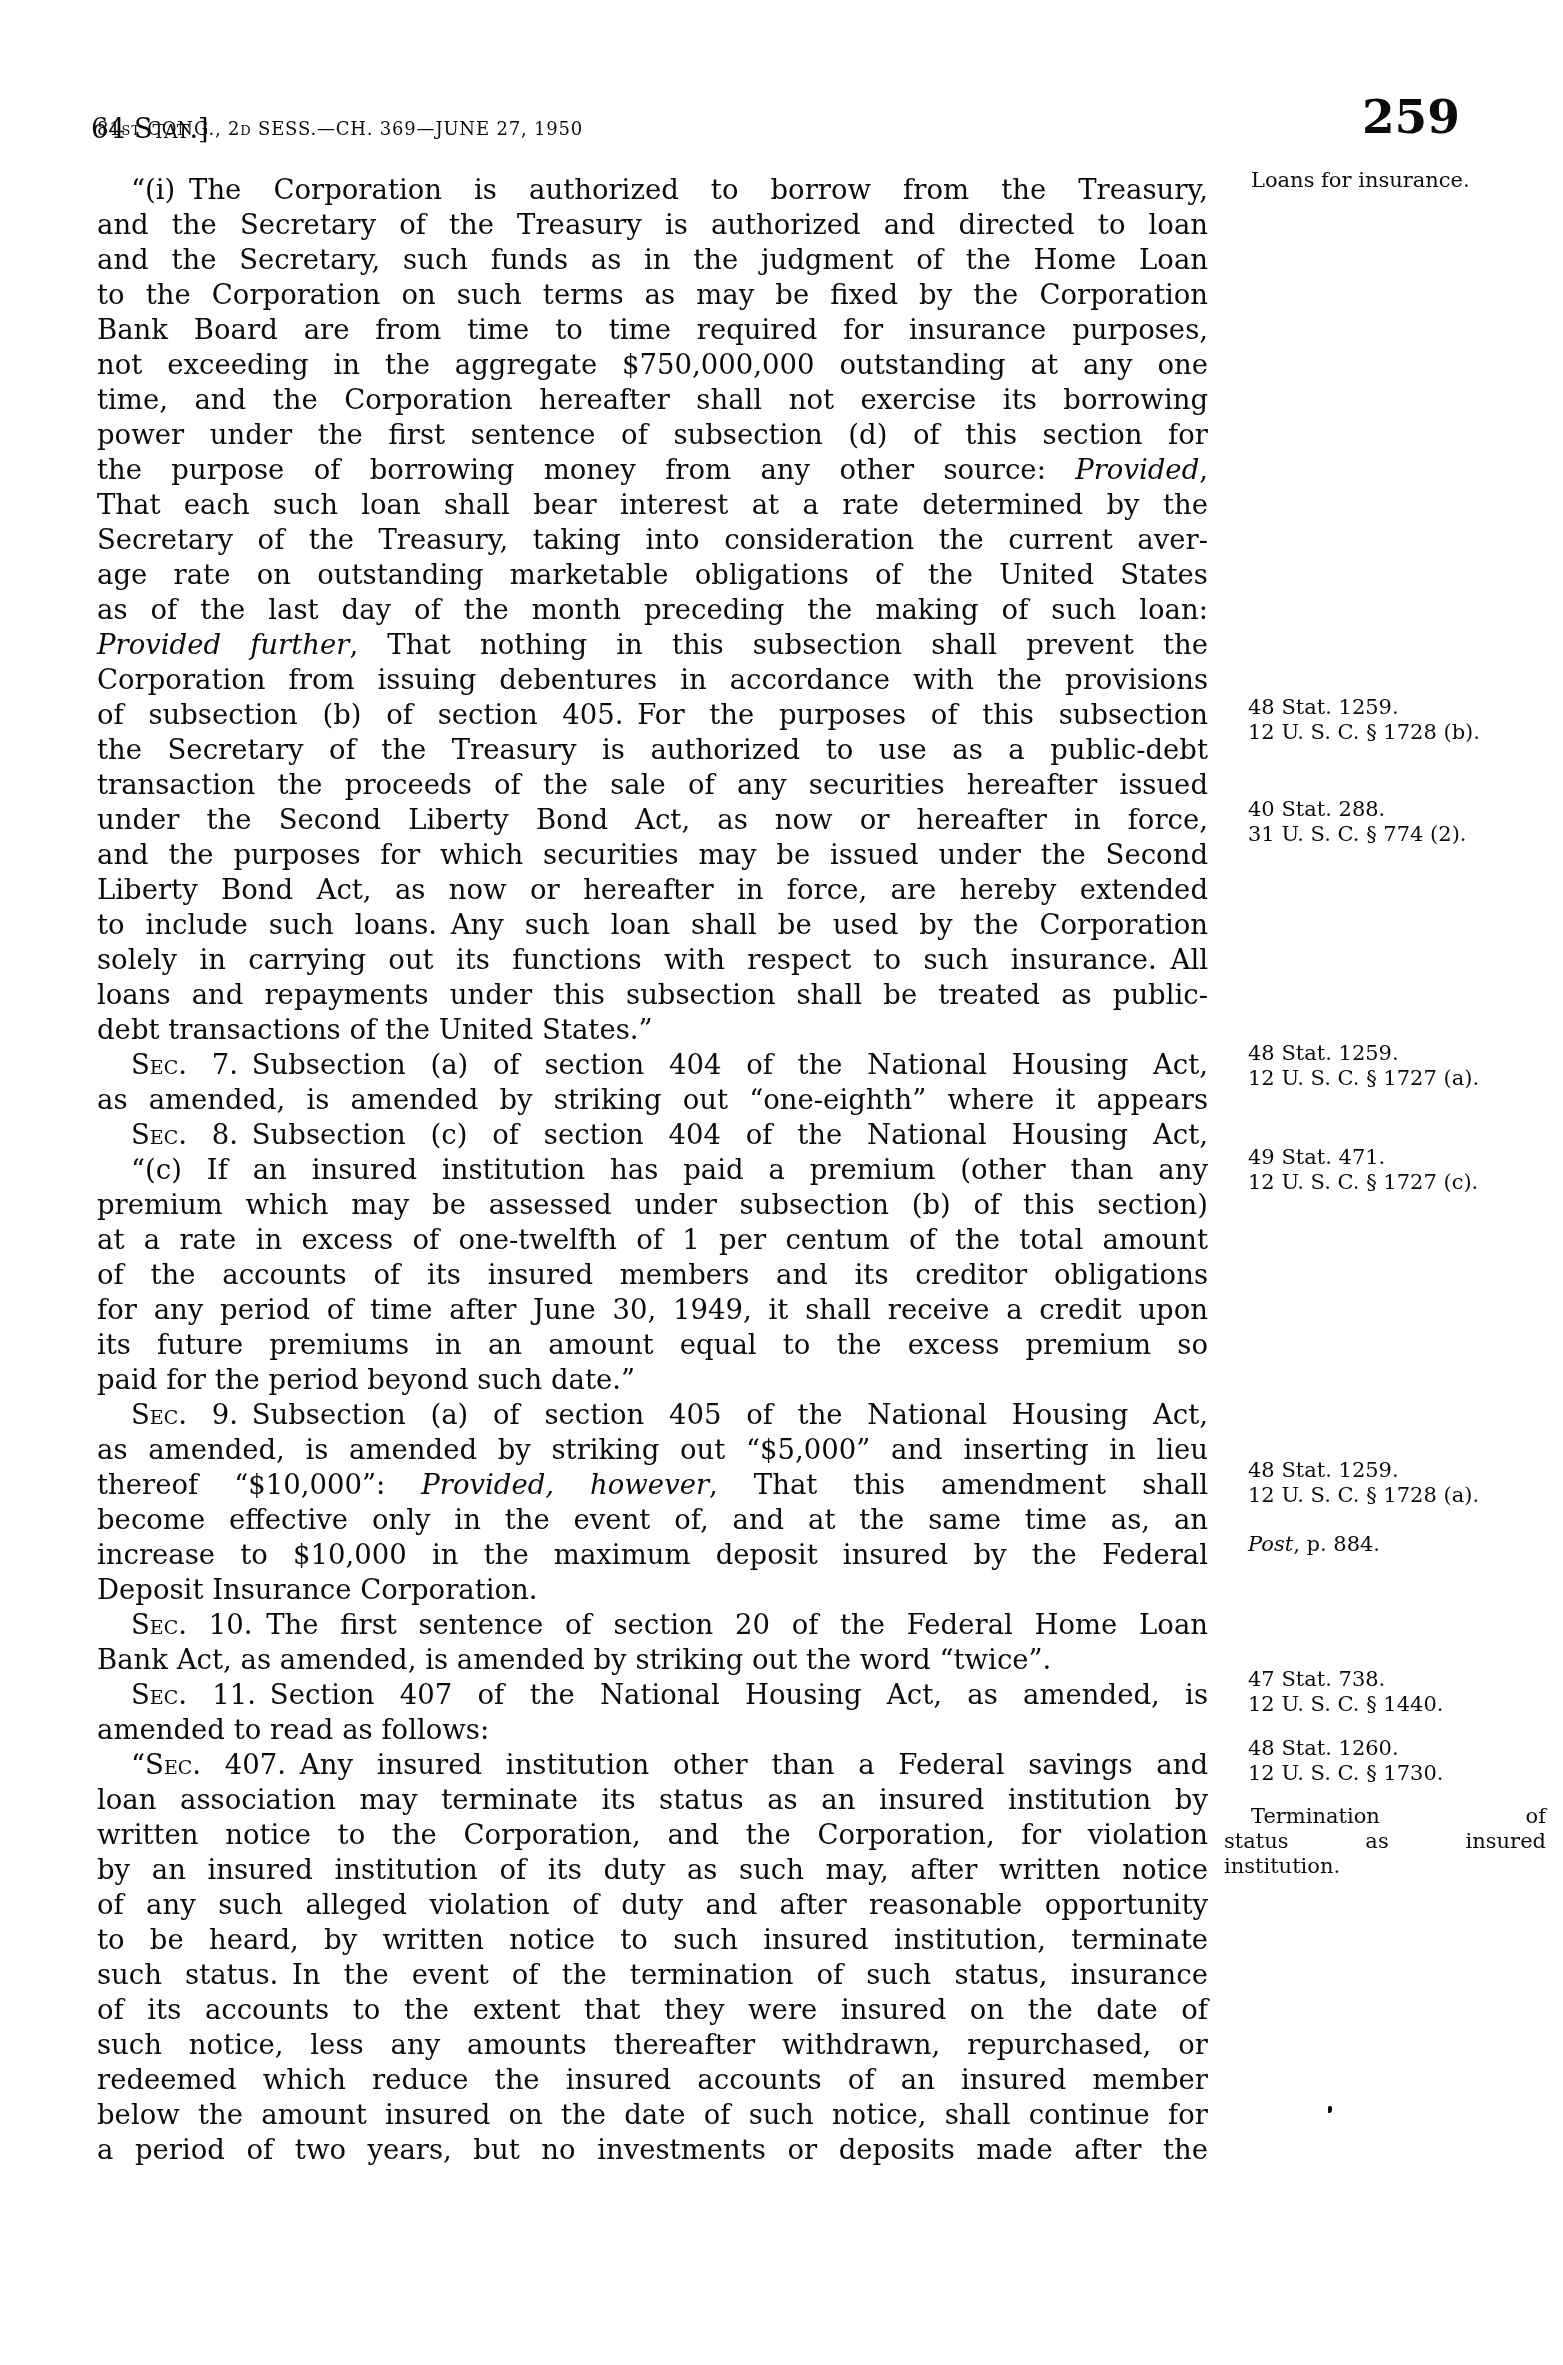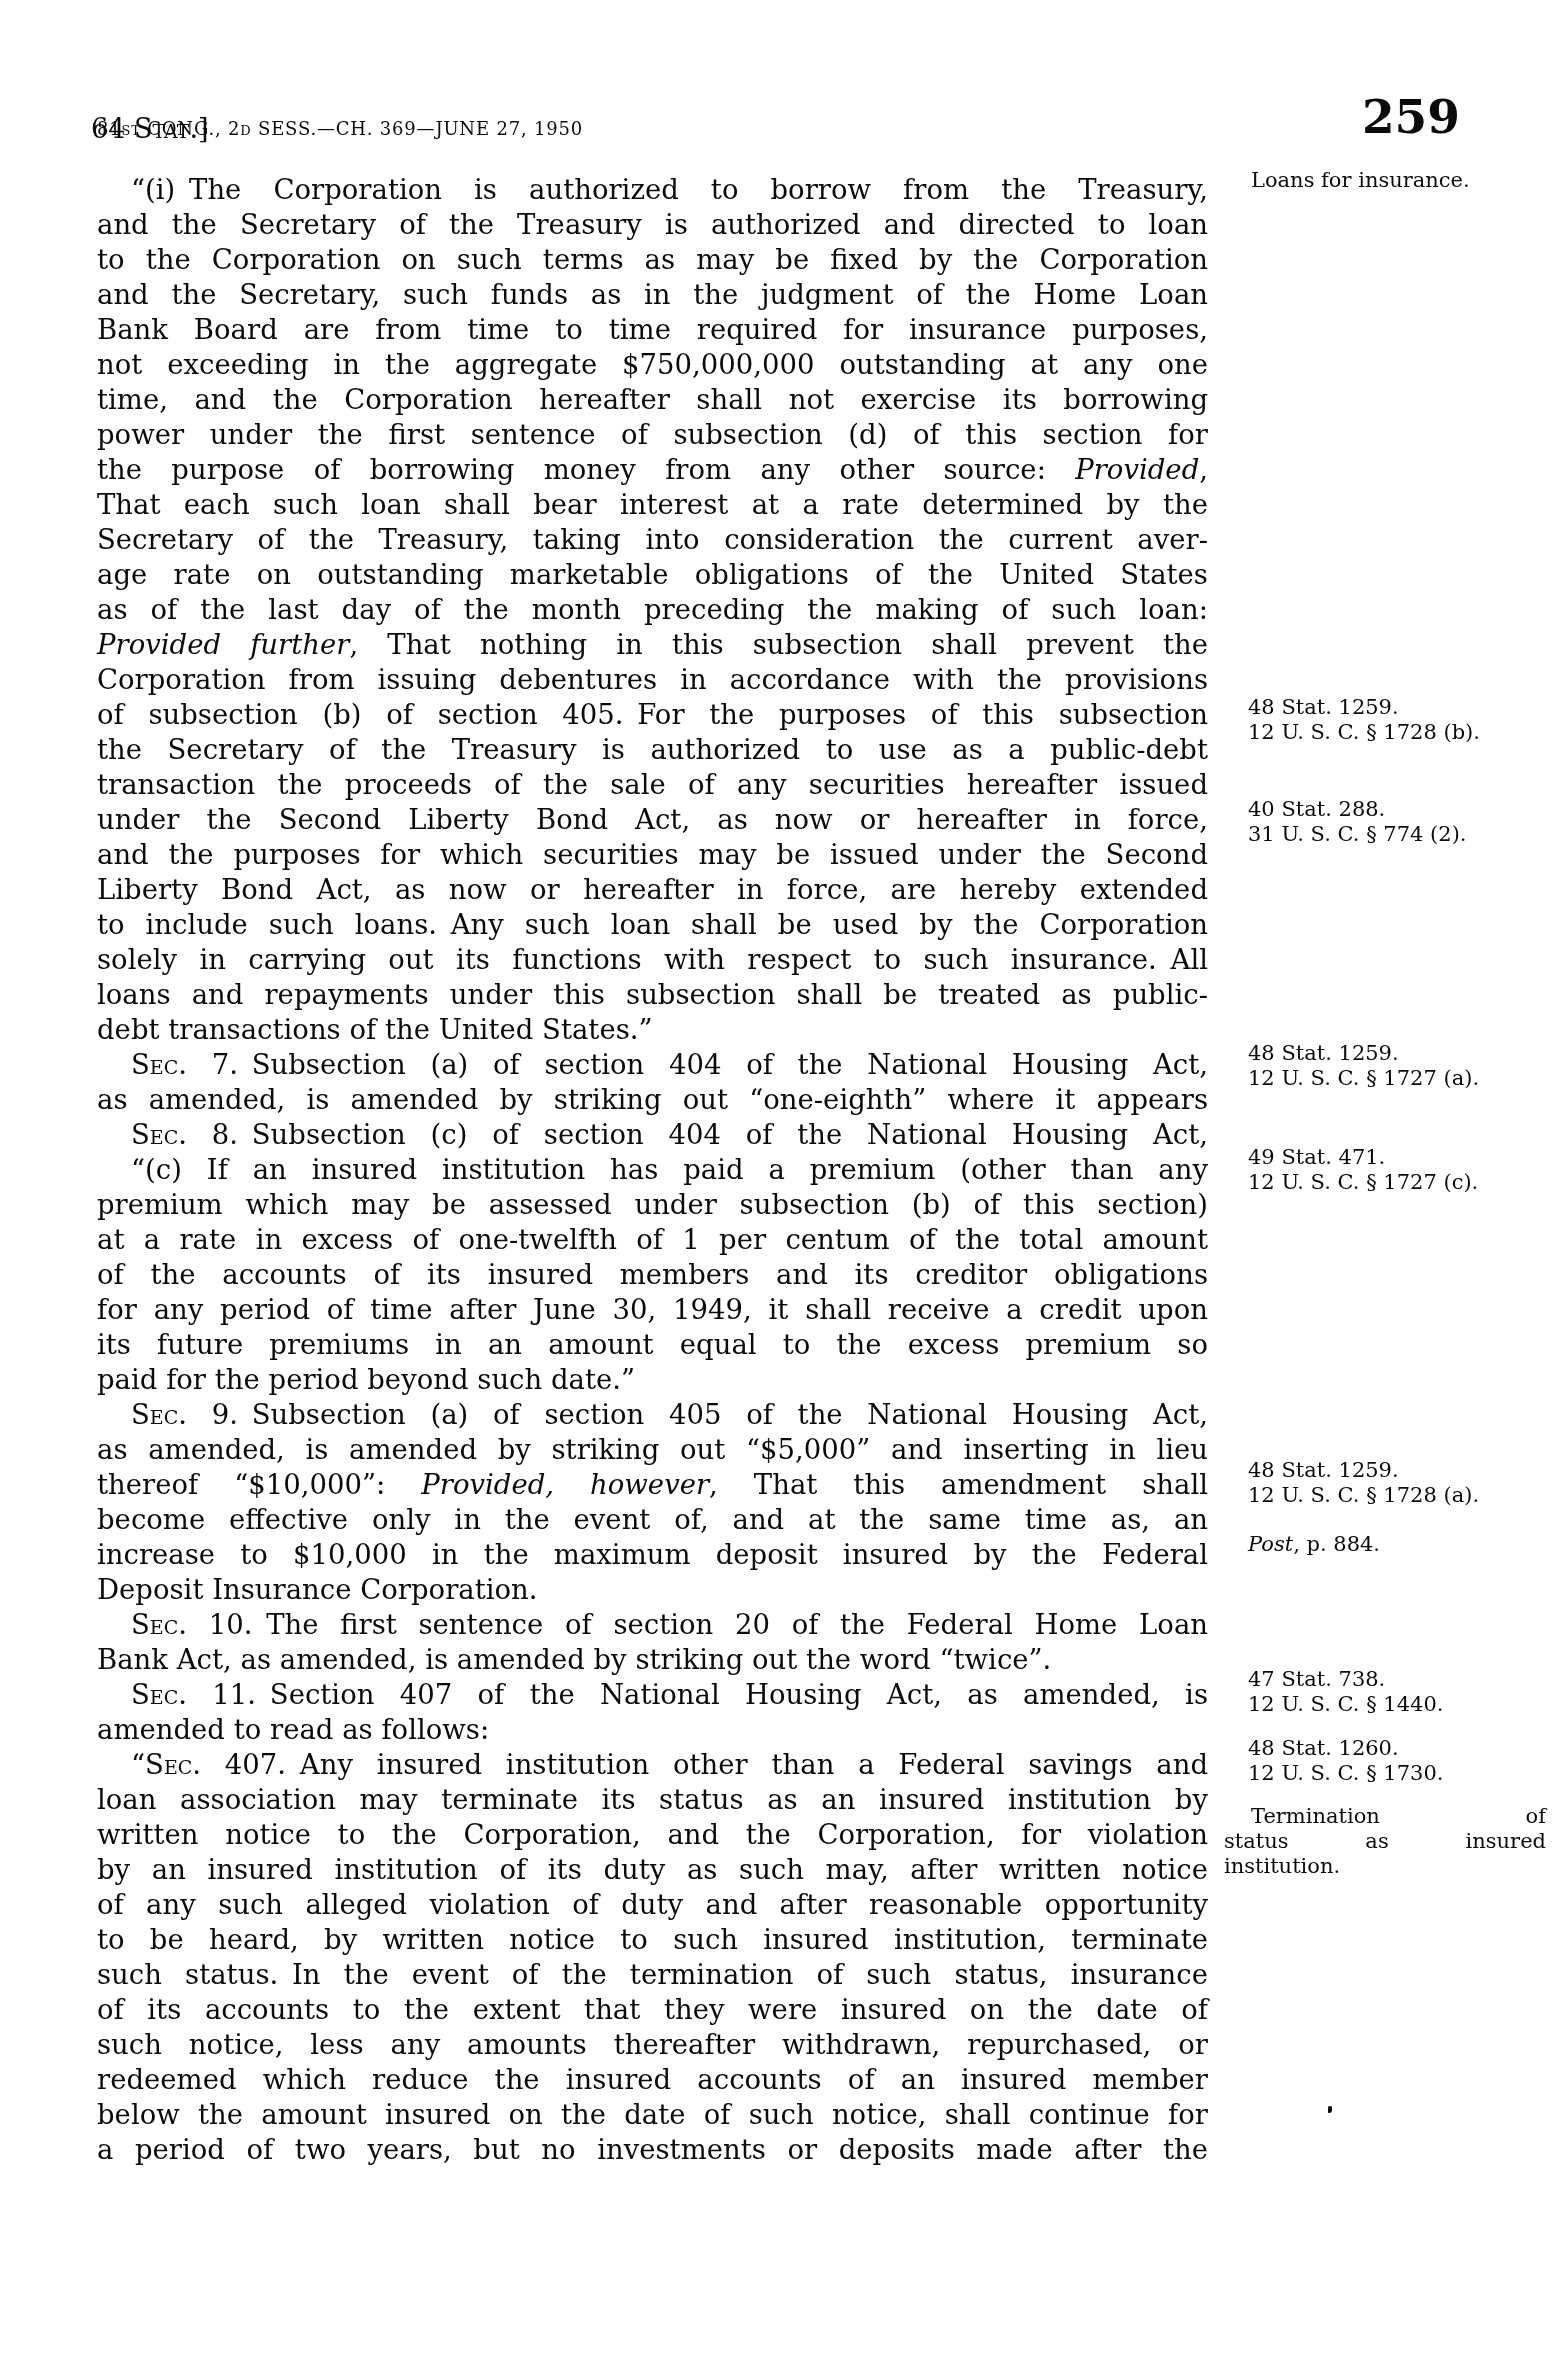--- a/index.html
+++ b/index.html
@@ -81,22 +81,22 @@
 
   <div class="hdr-stat">64 <sc>Stat</sc>.]</div>
 
   <div class="hdr-title">81<sc>st</sc> CONG., 2<sc>d</sc> SESS.—CH. 369—JUNE 27, 1950</div>
 
   <div class="hdr-page-num">259</div>
 
   <div class="body-text">
       <div class="body-line indent">“(i) The Corporation is authorized to borrow from the Treasury,</div>
       <div class="body-line">and the Secretary of the Treasury is authorized and directed to loan</div>
+      <div class="body-line">and the Secretary, such funds as in the judgment of the Home Loan</div>
       <div class="body-line">to the Corporation on such terms as may be fixed by the Corporation</div>
-      <div class="body-line">and the Secretary, such funds as in the judgment of the Home Loan</div>
       <div class="body-line">Bank Board are from time to time required for insurance purposes,</div>
       <div class="body-line">not exceeding in the aggregate $750,000,000 outstanding at any one</div>
       <div class="body-line">time, and the Corporation hereafter shall not exercise its borrowing</div>
       <div class="body-line">power under the first sentence of subsection (d) of this section for</div>
       <div class="body-line">the purpose of borrowing money from any other source: <i>Provided</i>,</div>
       <div class="body-line">That each such loan shall bear interest at a rate determined by the</div>
       <div class="body-line">Secretary of the Treasury, taking into consideration the current aver-</div>
       <div class="body-line">age rate on outstanding marketable obligations of the United States</div>
       <div class="body-line">as of the last day of the month preceding the making of such loan:</div>
       <div class="body-line"><i>Provided further</i>, That nothing in this subsection shall prevent the</div>

